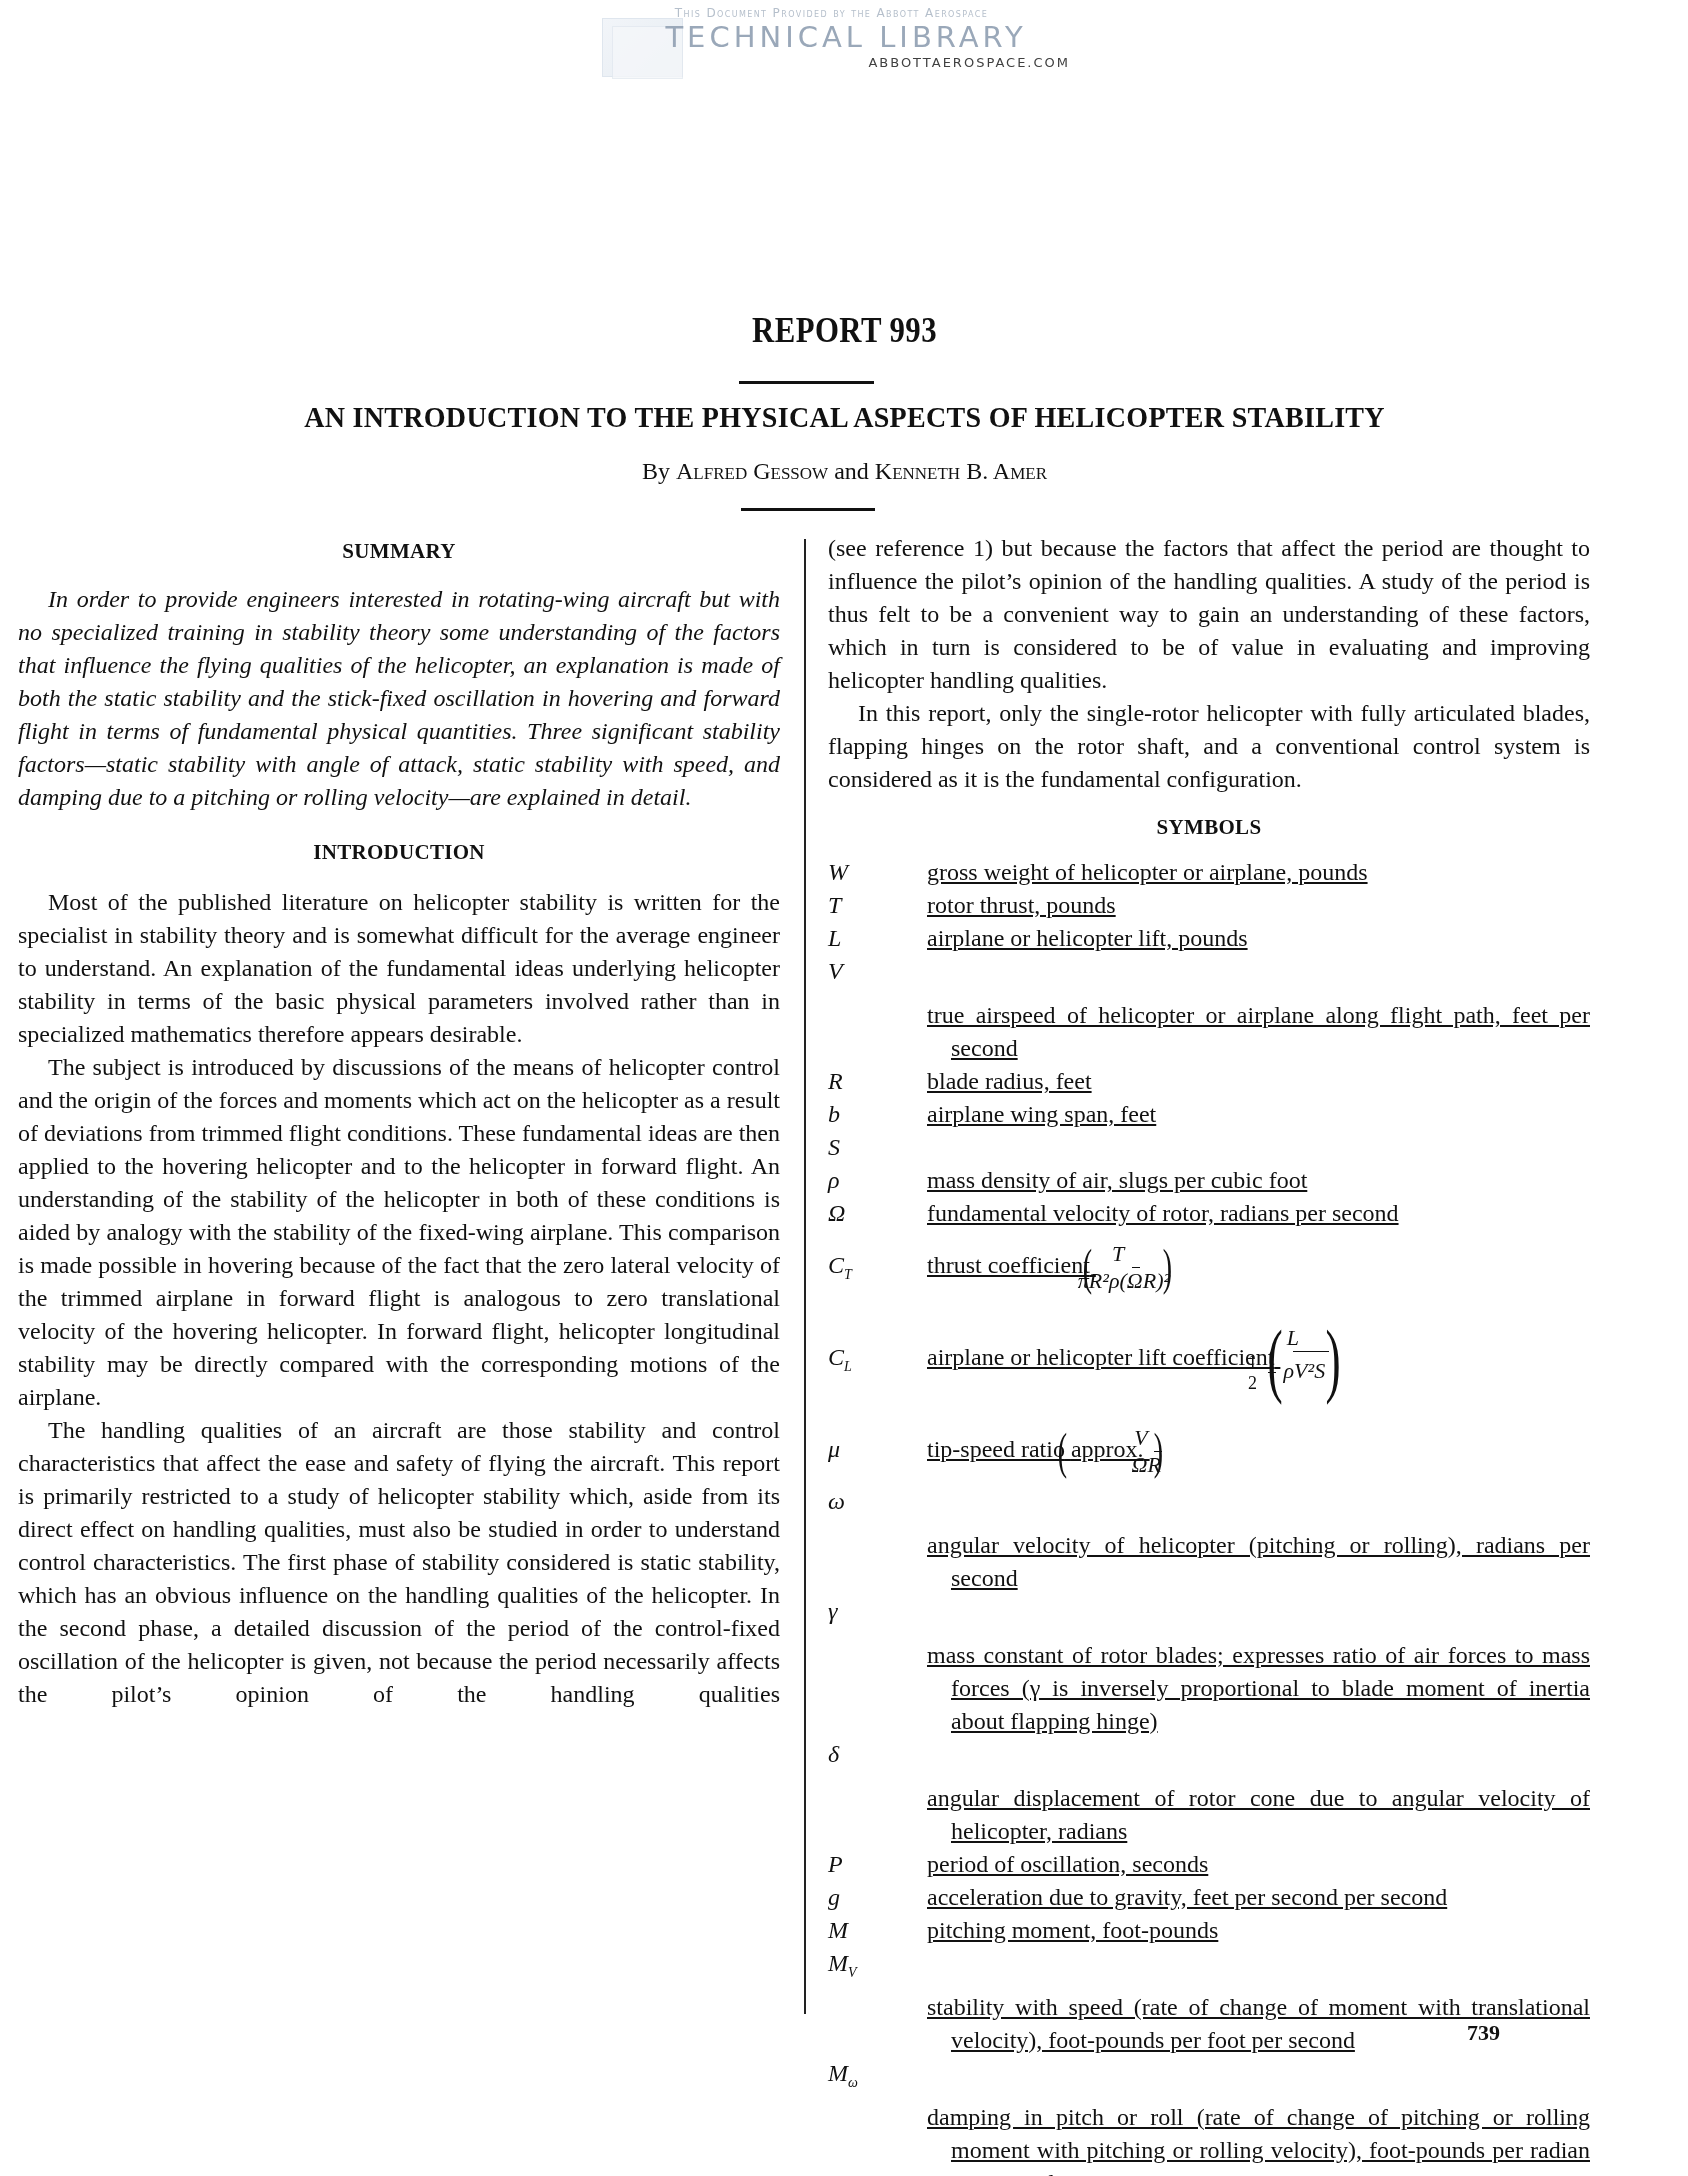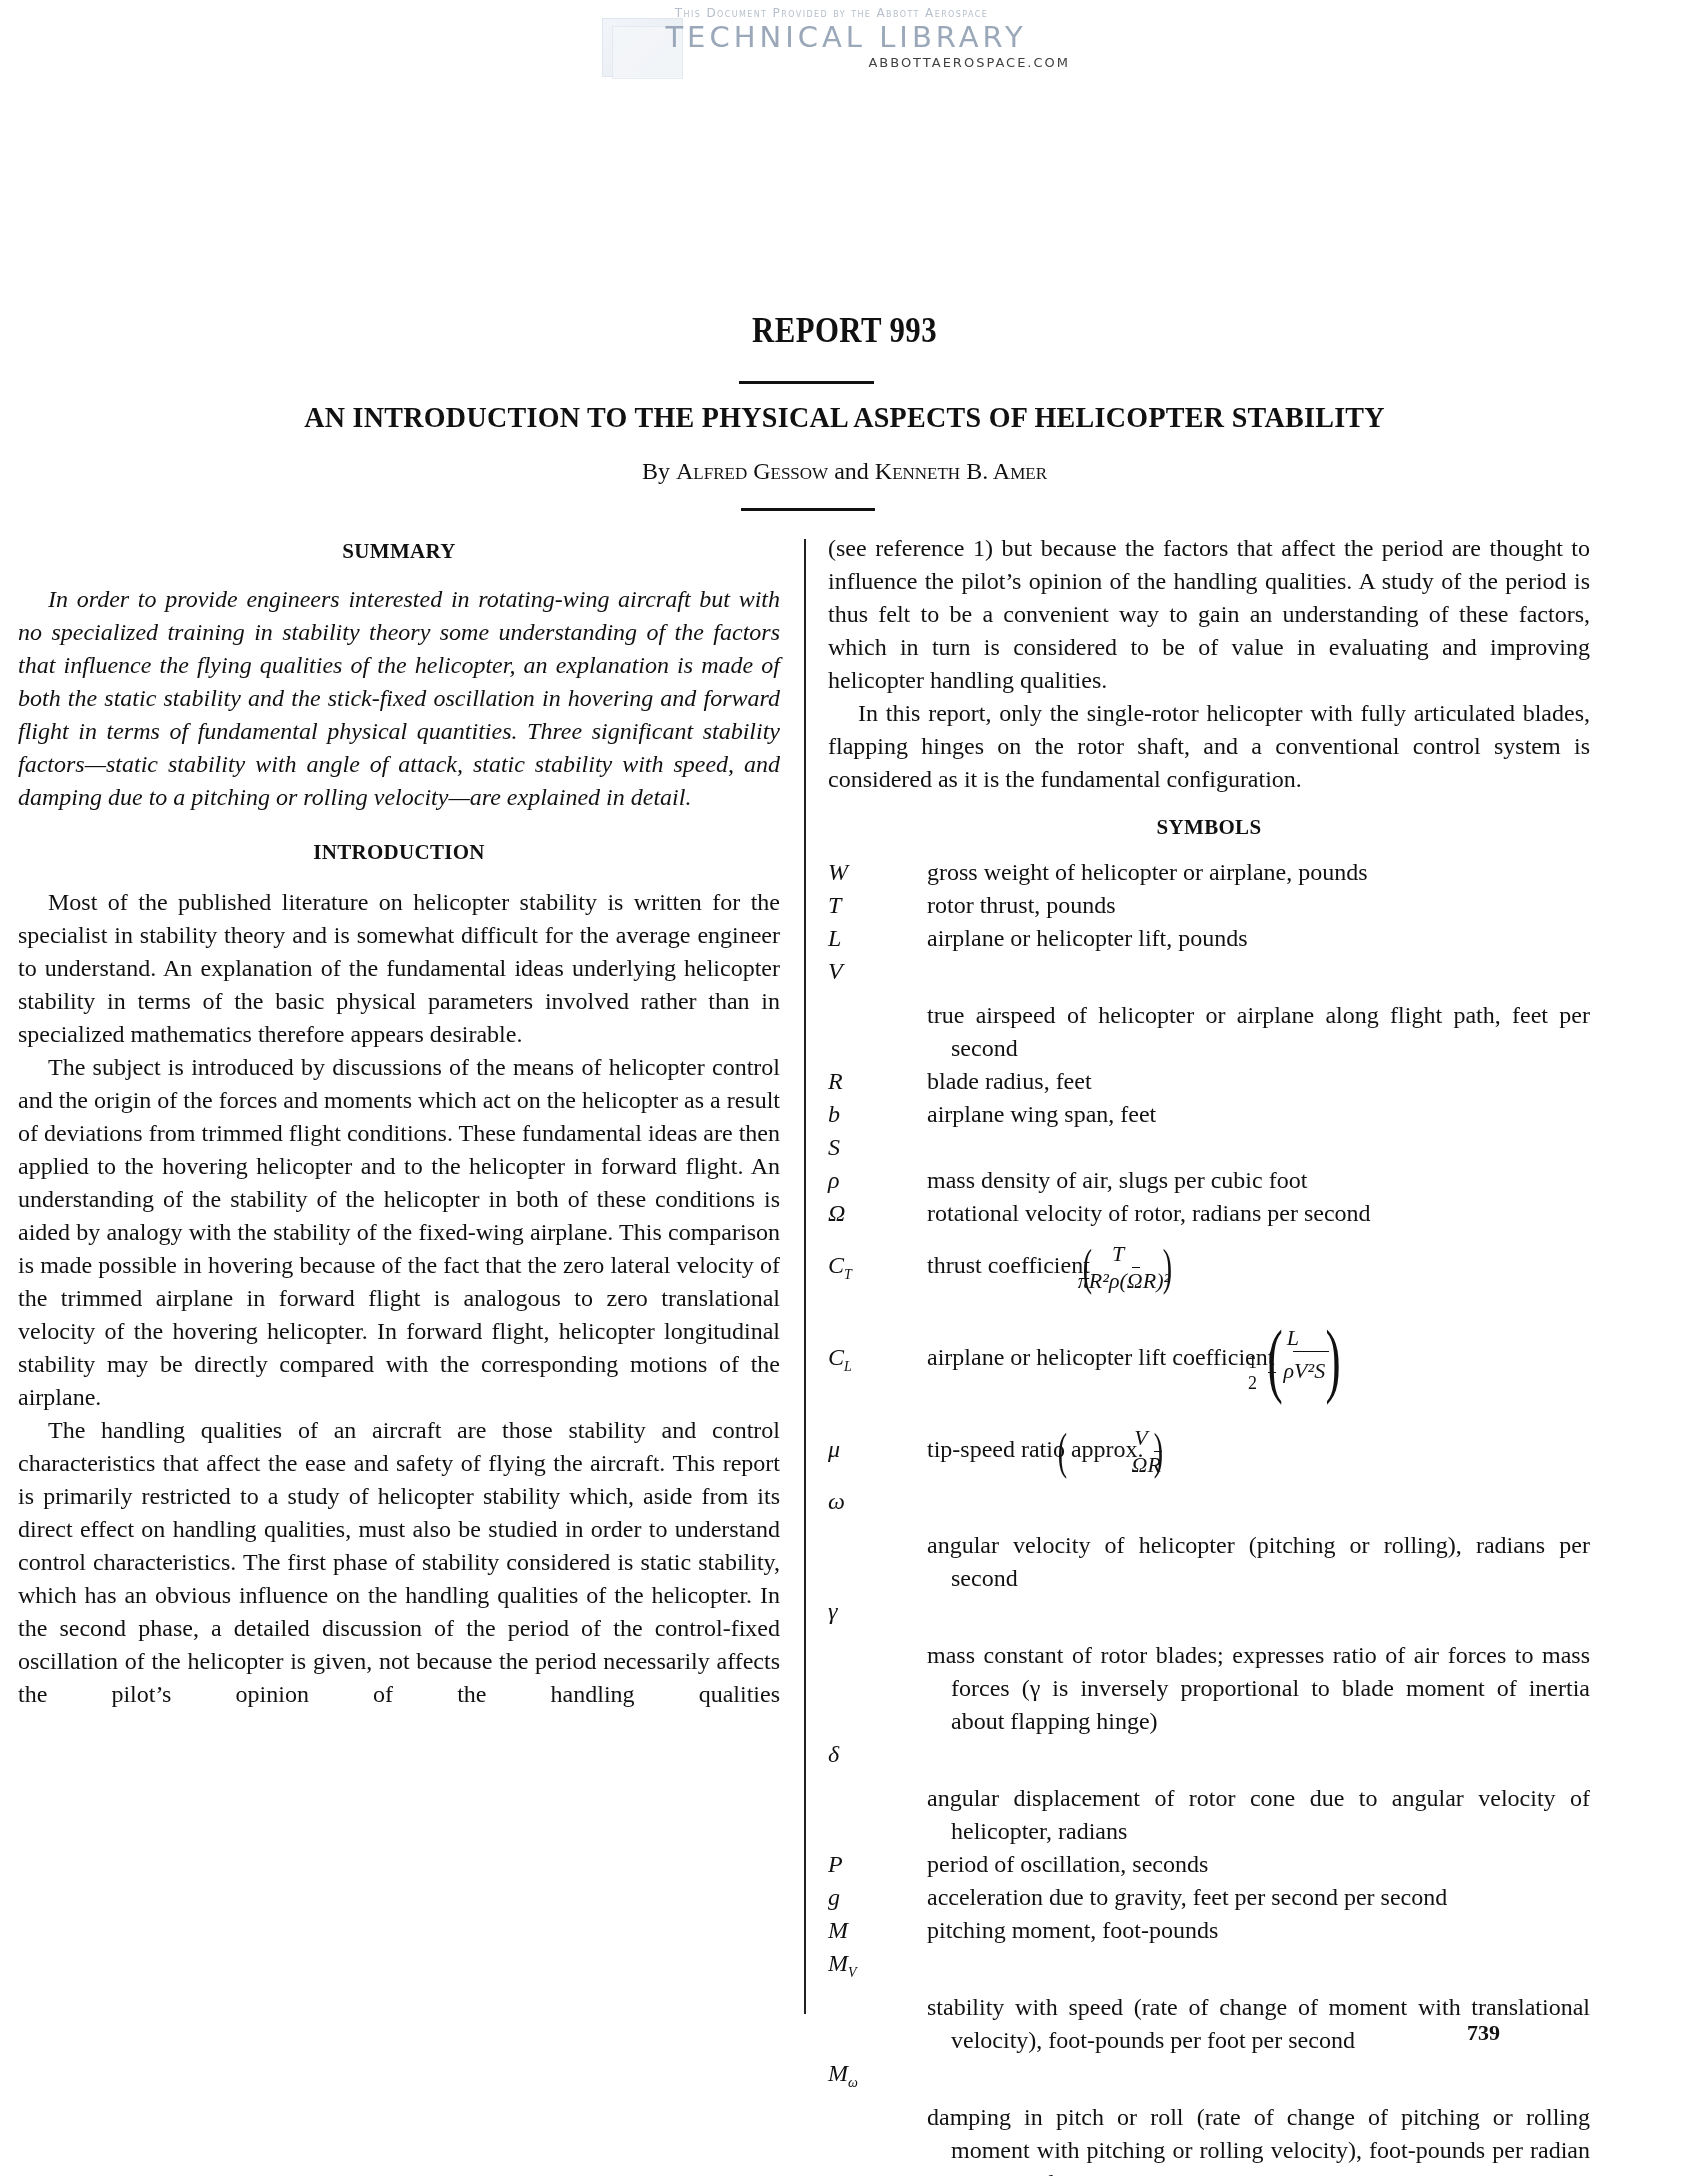--- a/index.html
+++ b/index.html
@@ -48,21 +48,21 @@
   .summary { font-style: italic; margin: 0; text-indent: 30px; }
   .intro-head { margin-top: 22px !important; margin-bottom: 17px !important; }
   p.para { margin: 0; text-indent: 30px; }
   p.para.noindent { text-indent: 0; }
   .sym-head { margin-top: 15px !important; margin-bottom: 12px !important; }
 
   
   .symbols { margin: 0; padding: 0; list-style: none; text-align: left; }
   .symbols li { display: flex; line-height: 33px; }
   .sym { width: 99px; flex: 0 0 99px; font-style: italic; }
-  .def { flex: 1; padding-left: 24px; text-indent: -24px; }
+  .def { flex: 1; padding-left: 24px; text-indent: -24px; text-decoration: underline; }
   .def.just { text-align: justify; margin-top: 44px; }
   .frac { display: inline-flex; flex-direction: column; align-items: center; vertical-align: middle;
           font-size: 22px; line-height: 26px; margin: 0 2px; }
   .frac .num { border-bottom: 1.6px solid #111; padding: 0 4px; font-style: italic; }
   .frac .den { padding: 0 4px; font-style: italic; }
   .paren { display: inline-block; font-size: 51px; line-height: 51px; vertical-align: middle;
            transform: scaleX(0.55); font-weight: 100; }
   .paren-big { font-size: 83px; line-height: 83px; }
   .tall { line-height: 71px !important; }
   .tallx { line-height: 95px !important; }
@@ -134,21 +134,21 @@
     </li>
     <li>
       <span class="sym">S</span>
     </li>
     <li>
       <span class="sym">ρ</span>
       <span class="def">mass density of air, slugs per cubic foot</span>
     </li>
     <li>
       <span class="sym">Ω</span>
-      <span class="def">rotational velocity of rotor, radians per second</span>
+      <span class="def">fundamental velocity of rotor, radians per second</span>
     </li>
 
     <li class="tall">
       <span class="sym"><span>C</span><sub>T</sub></span>
       <span class="def">
         <span>thrust coefficient</span>
         <span class="paren">(</span><span class="frac">
           <span class="num">T</span>
           <span class="den">πR²ρ(ΩR)²</span>
         </span><span class="paren">)</span>

